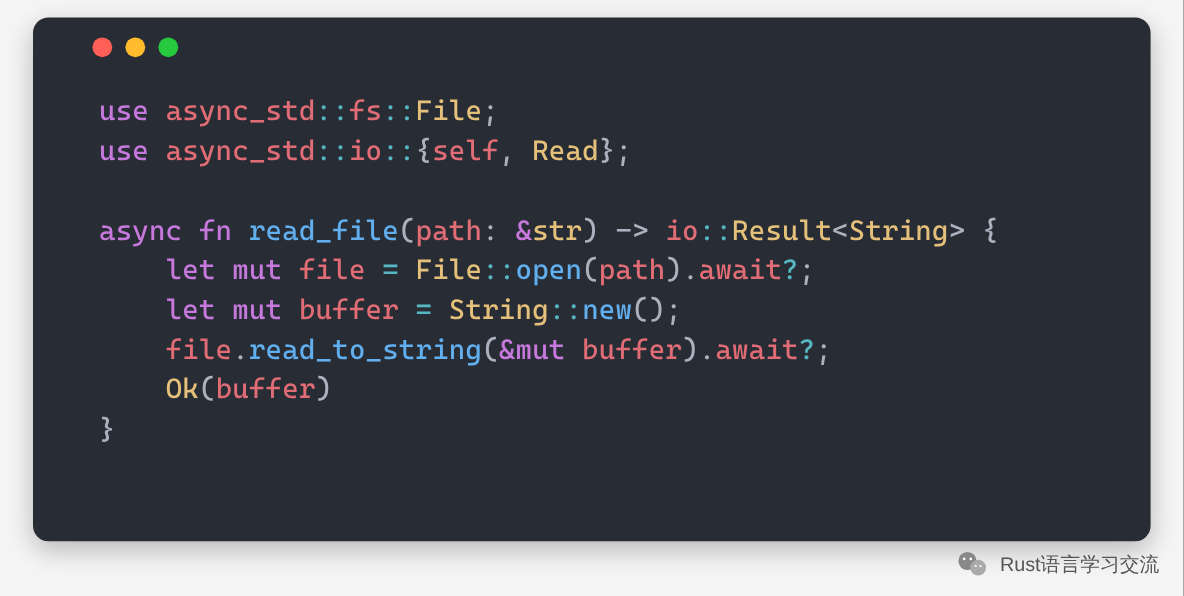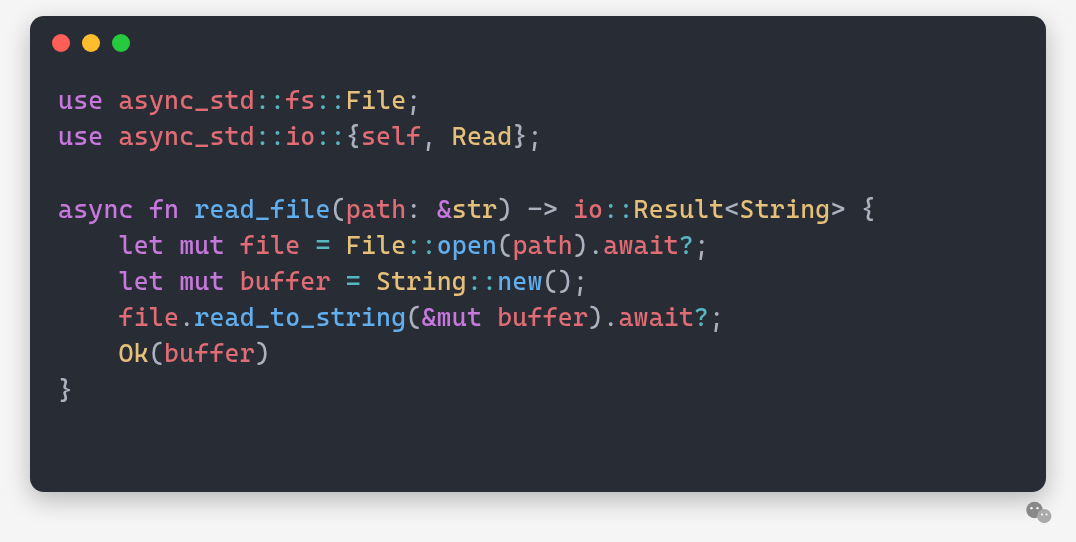--- a/index.html
+++ b/index.html
@@ -13,20 +13,21 @@
   .window {
     position: absolute;
     left: 30px;
     top: 16px;
     right: 30px;
     height: 476px;
     background: #282c34;
     border-radius: 14px;
     box-shadow: 0 8px 24px rgba(0,0,0,0.25);
     overflow: hidden;
+    padding-left: 32px;
   }
   .titlebar {
     display: flex;
     align-items: center;
     gap: 12px;
     padding: 18px 22px 8px 22px;
   }
   .dot {
     width: 18px;
     height: 18px;
@@ -98,13 +99,14 @@
   <span class="wm-icon">
     <svg viewBox="0 0 40 40">
       <circle cx="14" cy="16" r="11" fill="#888"></circle>
       <circle cx="27" cy="24" r="9.5" fill="#aaa"></circle>
       <circle cx="10" cy="13.5" r="1.6" fill="#fff"></circle>
       <circle cx="18" cy="13.5" r="1.6" fill="#fff"></circle>
       <circle cx="24" cy="22" r="1.3" fill="#fff"></circle>
       <circle cx="30" cy="22" r="1.3" fill="#fff"></circle>
     </svg>
   </span>
+  <span>Rust语言学习交流</span>
 </div>
 
 </body></html>

